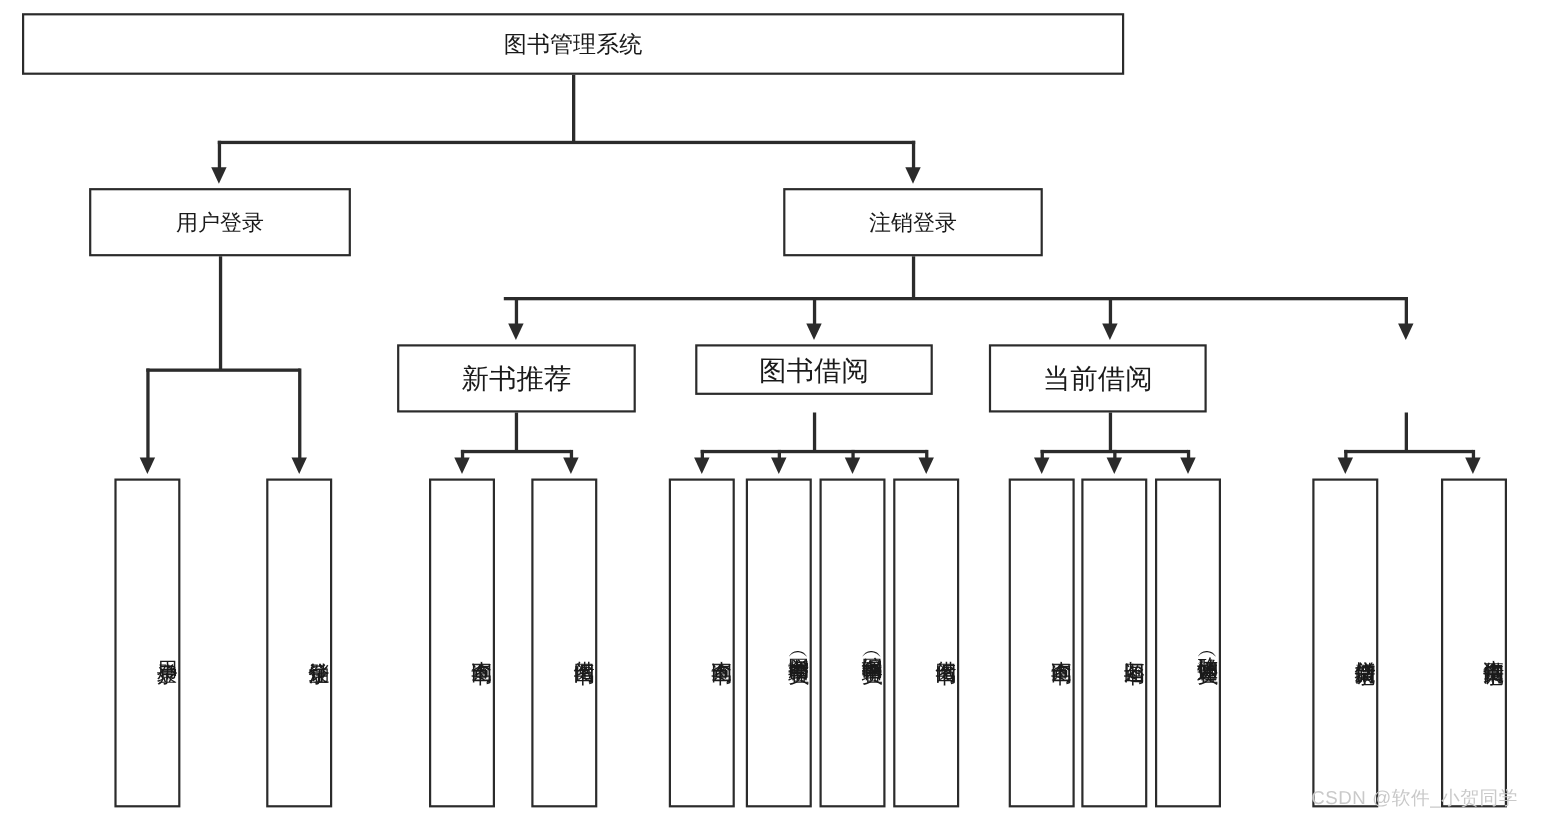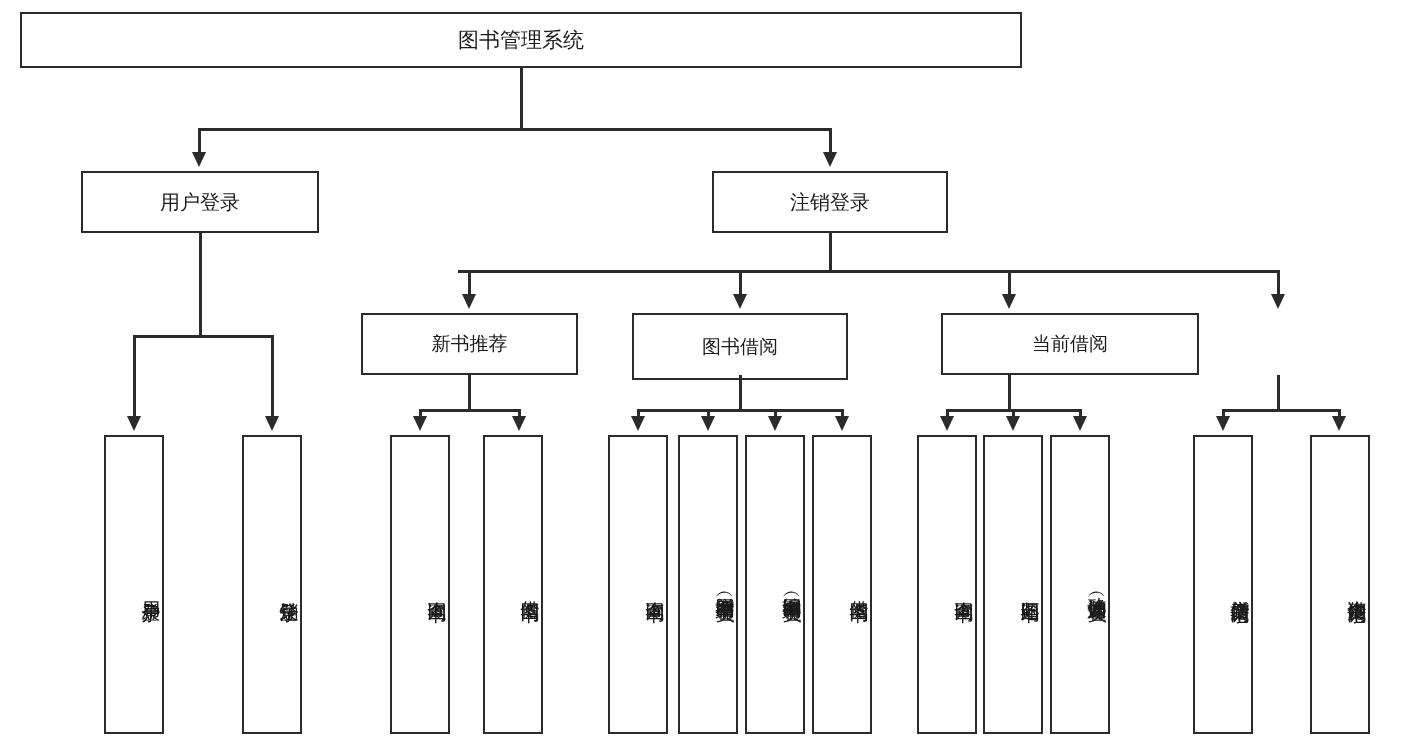--- a/index.html
+++ b/index.html
@@ -27,21 +27,21 @@
     justify-content: center;
     color: #1a1a1a;
   }
   .node.root {
     font-size: 21px;
   }
   .node.level1 {
     font-size: 20px;
   }
   .node.level2 {
-    font-size: 19px;
+    font-size: 25px;
   }
   .node.leaf {
     font-size: 19px;
     writing-mode: vertical-rl;
     text-orientation: upright;
     align-items: flex-start;
     justify-content: center;
     padding-top: 6px;
     line-height: 1.18;
     letter-spacing: 1px;
@@ -124,24 +124,24 @@
   <div class="edge v" style="left:739px; top:270px; height:28px;"></div>
   <div class="arrow" style="left:733px; top:294px;"></div>
   <div class="edge v" style="left:1008px; top:270px; height:28px;"></div>
   <div class="arrow" style="left:1002px; top:294px;"></div>
   <div class="edge v" style="left:1277px; top:270px; height:28px;"></div>
   <div class="arrow" style="left:1271px; top:294px;"></div>
 
   <div class="node level2" style="left:361px; top:313px; width:217px; height:62px;">
     <span class="node-label">新书推荐</span>
   </div>
-  <div class="node level2" style="left:632px; top:313px; width:216px; height:67px;">
+  <div class="node level2" style="left:632px; top:313px; width:216px; height:46px;">
     <span class="node-label">图书借阅</span>
   </div>
-  <div class="node level2" style="left:941px; top:313px; width:258px; height:62px;">
+  <div class="node level2" style="left:899px; top:313px; width:198px; height:62px;">
     <span class="node-label">当前借阅</span>
   </div>
 
   <div class="edge v" style="left:468px; top:375px; height:36px;"></div>
   <div class="edge h" style="left:419px; top:409px; width:100px;"></div>
   <div class="edge v" style="left:419px; top:409px; height:10px;"></div>
   <div class="arrow" style="left:413px; top:416px;"></div>
   <div class="edge v" style="left:518px; top:409px; height:10px;"></div>
   <div class="arrow" style="left:512px; top:416px;"></div>
 
@@ -202,14 +202,15 @@
   <div class="edge v" style="left:1338px; top:409px; height:10px;"></div>
   <div class="arrow" style="left:1332px; top:416px;"></div>
 
   <div class="node leaf" style="left:1193px; top:435px; width:60px; height:299px;">
     <span class="node-label">新增借阅记录</span>
   </div>
   <div class="node leaf" style="left:1310px; top:435px; width:60px; height:299px;">
     <span class="node-label">查询借阅记录</span>
   </div>
 
+  <div class="watermark" style="left:1192px; top:714px;">CSDN @软件_小贺同学</div>
 
 </div>
 
 </body></html>

